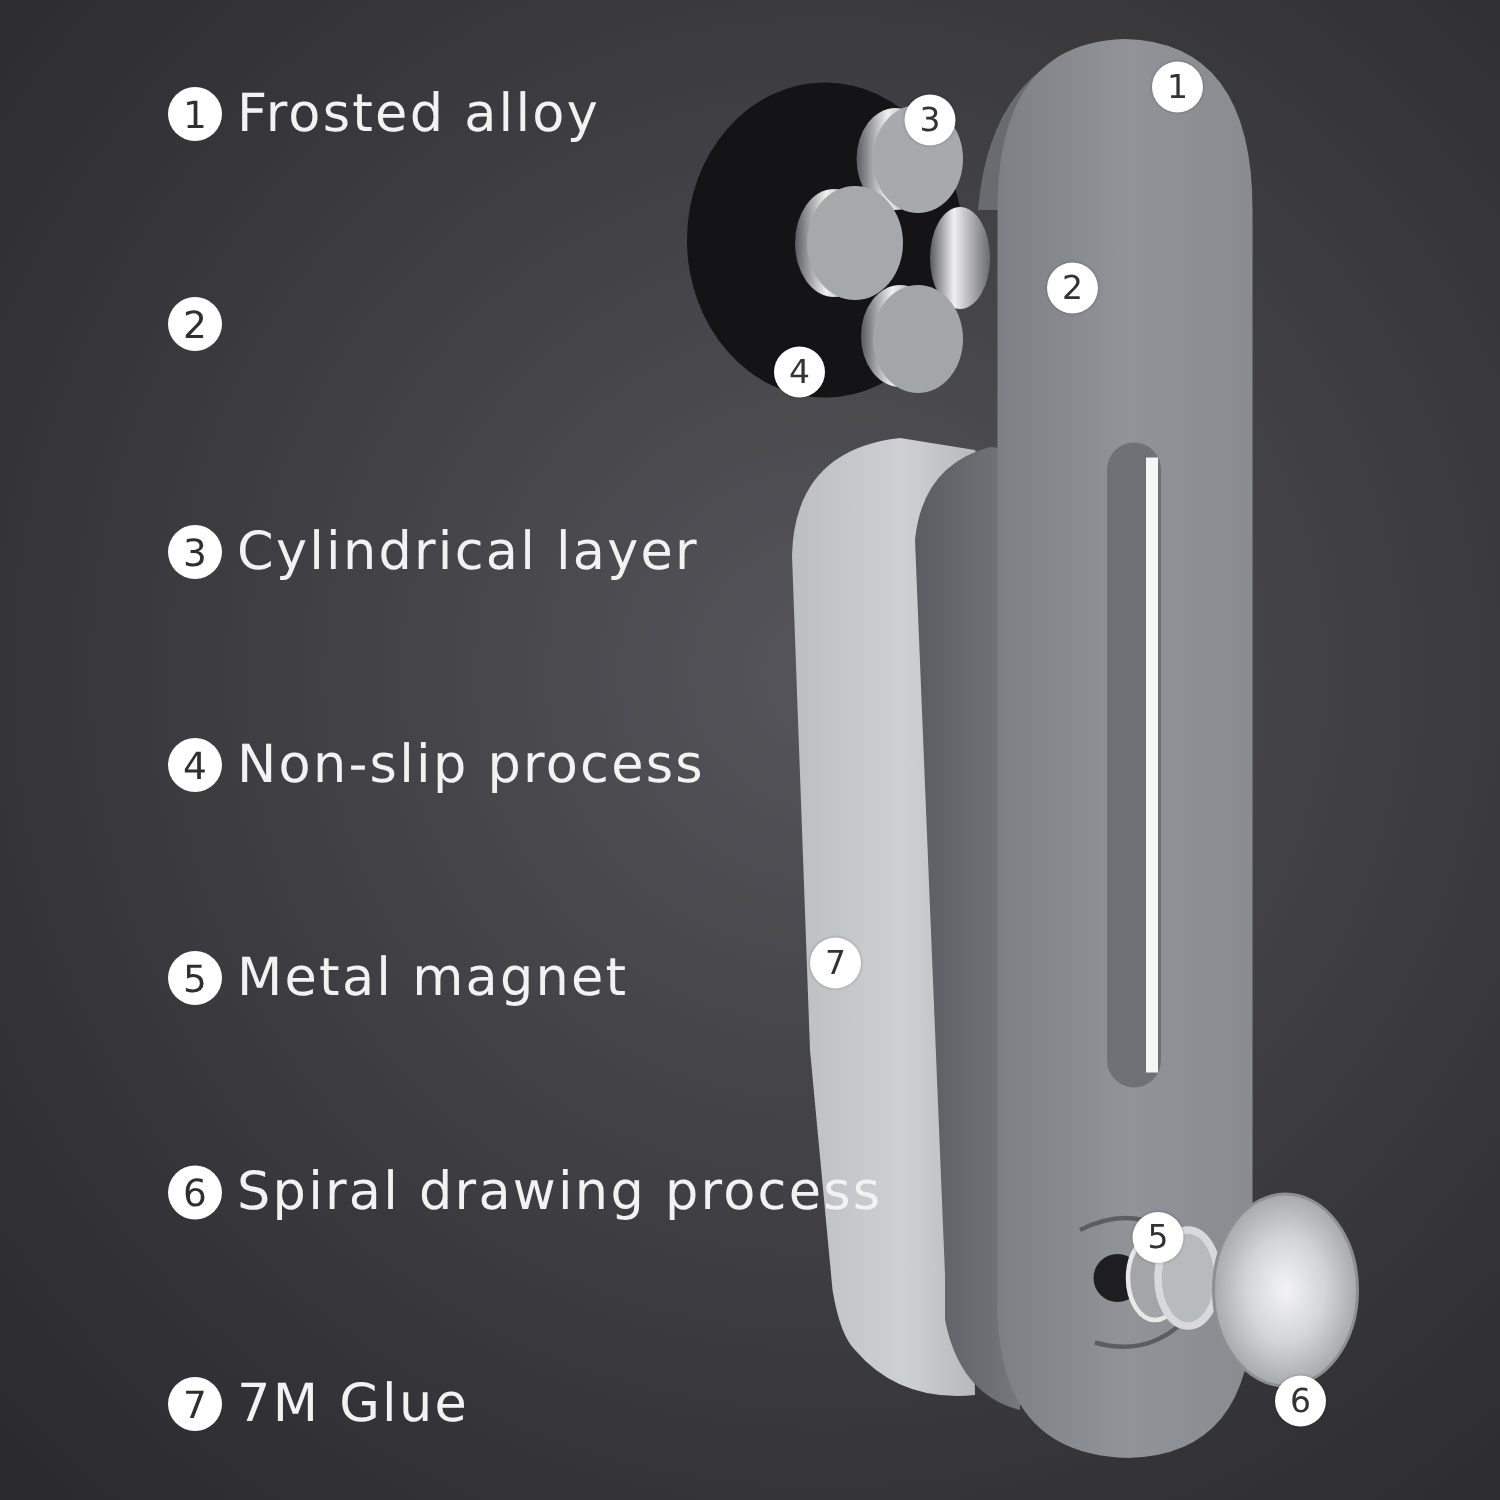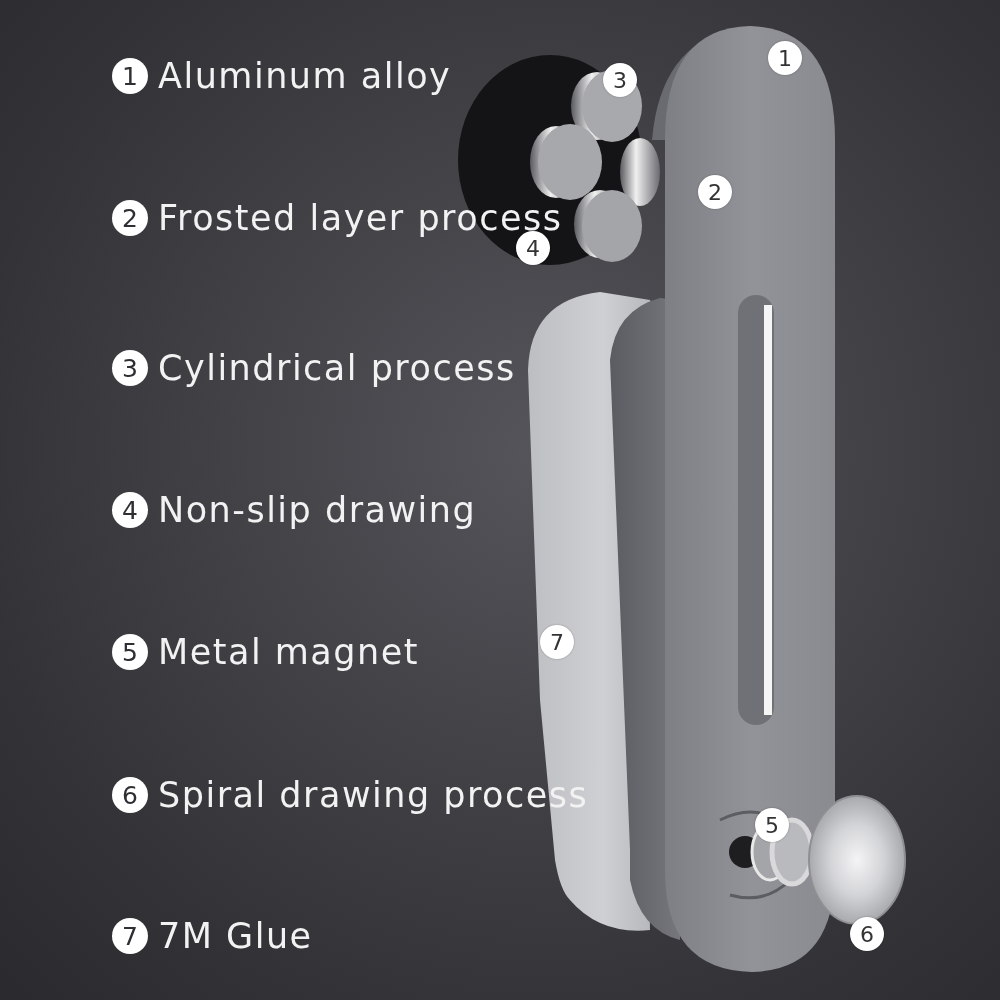--- a/index.html
+++ b/index.html
@@ -126,33 +126,32 @@
     </div>
   <div class="badge" style="left:850px; top:917px;">
       <span>6</span>
     </div>
   <div class="badge" style="left:540px; top:625px;">
       <span>7</span>
     </div>
 
   <div class="label-row" style="top:56px;">
     <span class="num">1</span>
-    <span>Aluminum alloy</span>
+    <span>Frosted alloy</span>
   </div>
   <div class="label-row" style="top:198px;">
     <span class="num">2</span>
-    <span>Frosted layer process</span>
   </div>
   <div class="label-row" style="top:348px;">
     <span class="num">3</span>
-    <span>Cylindrical process</span>
+    <span>Cylindrical layer</span>
   </div>
   <div class="label-row" style="top:490px;">
     <span class="num">4</span>
-    <span>Non-slip drawing</span>
+    <span>Non-slip process</span>
   </div>
   <div class="label-row" style="top:632px;">
     <span class="num">5</span>
     <span>Metal magnet</span>
   </div>
   <div class="label-row" style="top:775px;">
     <span class="num">6</span>
     <span>Spiral drawing process</span>
   </div>
   <div class="label-row" style="top:916px;">

